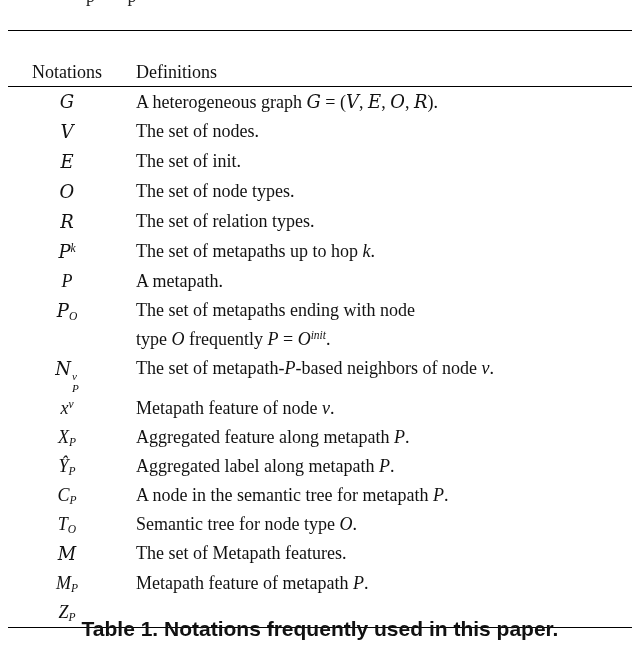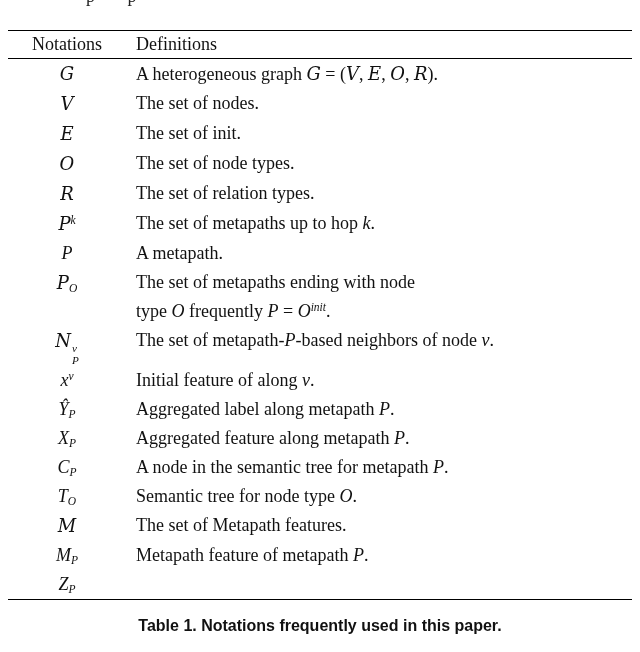--- a/index.html
+++ b/index.html
@@ -13,21 +13,21 @@
   .top-fragment{
     position:absolute;top:0;left:86px;height:7px;width:200px;overflow:hidden;
     pointer-events:none;
   }
   .top-fragment span{display:block;margin-top:-14px;font-size:18px;letter-spacing:14px;color:#222;}
 
   .table{position:absolute;left:8px;right:8px;top:30px;}
   .rule{border-top:1.2px solid #000;height:0;}
   .rule.thick{border-top:1.8px solid #000;}
 
-  .header-row{display:flex;align-items:center;height:27px;font-size:18px;}
+  .header-row{display:flex;align-items:center;height:27px;font-size:18px;margin-top:28px;}
   .ncol{width:118px;text-align:center;flex:0 0 118px;}
   .dcol{flex:1;padding-left:10px;}
 
   .row{display:flex;font-size:18px;line-height:29px;}
   .row .ncol{width:118px;flex:0 0 118px;text-align:center;}
   .row .dcol{flex:1;padding-left:10px;}
 
   .it{font-style:italic;}
   .sc{font-style:italic;font-family:"DejaVu Serif",serif;}
 
@@ -37,21 +37,21 @@
 
   .supsub{
     display:inline-flex;flex-direction:column;align-items:flex-start;
     font-size:62%;line-height:1.05;vertical-align:-0.45em;font-style:italic;margin-left:1px;
   }
   .supsub .ss-sup,.supsub .ss-sub{display:block;}
 
   .caption{
     position:absolute;left:0;right:0;top:617px;text-align:center;
     font-family:"Liberation Sans","DejaVu Sans",sans-serif;
-    font-weight:bold;font-size:16px;color:#111;
+    font-weight:bold;font-size:21px;color:#111;
   }
 </style>
 </head>
 <body>
 
 <div class="page">
 
   <div class="top-fragment">
     <span>p p</span>
   </div>
@@ -101,29 +101,29 @@
         </div>
         <div class="row">
           <div class="ncol"><span class="sc">N</span><span class="supsub">
               <span class="ss-sup">v</span>
               <span class="ss-sub">P</span>
             </span></div>
           <div class="dcol"><span>The set of metapath-</span><span class="it">P</span><span>-based neighbors of node </span><span class="it">v</span><span>.</span></div>
         </div>
         <div class="row">
           <div class="ncol"><span class="it">x</span><sup class="it">v</sup></div>
-          <div class="dcol"><span>Initial feature of along </span><span class="it">v</span><span>.</span></div>
+          <div class="dcol"><span>Metapath feature of node </span><span class="it">v</span><span>.</span></div>
+        </div>
+        <div class="row">
+          <div class="ncol"><span class="it">X</span><sub class="it">P</sub></div>
+          <div class="dcol"><span>Aggregated feature along metapath </span><span class="it">P</span><span>.</span></div>
         </div>
         <div class="row">
           <div class="ncol"><span class="it">Ŷ</span><sub class="it">P</sub></div>
           <div class="dcol"><span>Aggregated label along metapath </span><span class="it">P</span><span>.</span></div>
-        </div>
-        <div class="row">
-          <div class="ncol"><span class="it">X</span><sub class="it">P</sub></div>
-          <div class="dcol"><span>Aggregated feature along metapath </span><span class="it">P</span><span>.</span></div>
         </div>
         <div class="row">
           <div class="ncol"><span class="it">C</span><sub class="it">P</sub></div>
           <div class="dcol"><span>A node in the semantic tree for metapath </span><span class="it">P</span><span>.</span></div>
         </div>
         <div class="row">
           <div class="ncol"><span class="it">T</span><sub class="it">O</sub></div>
           <div class="dcol"><span>Semantic tree for node type </span><span class="it">O</span><span>.</span></div>
         </div>
         <div class="row">

